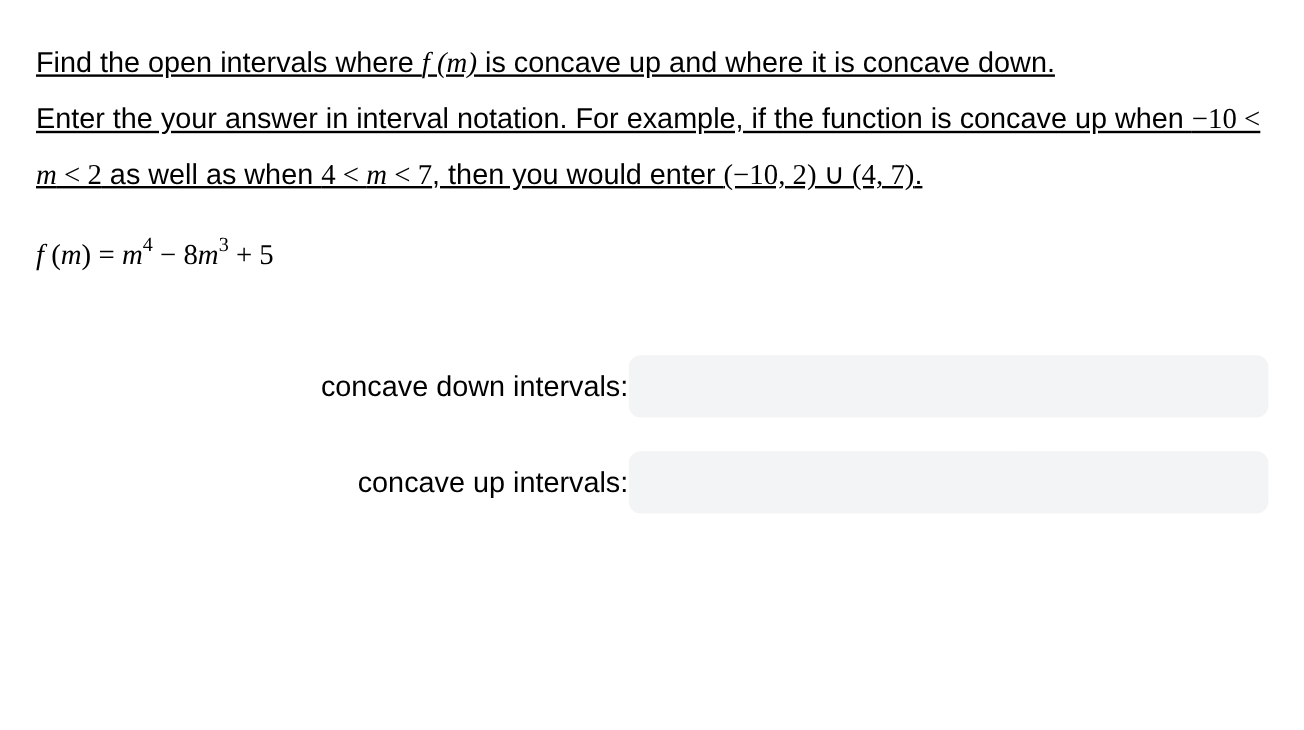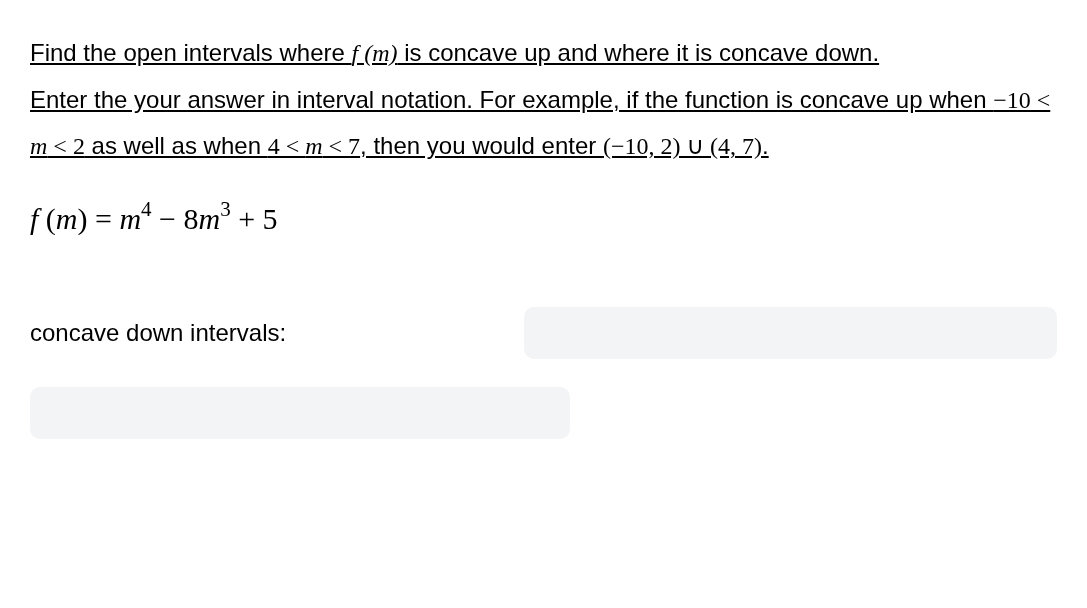--- a/index.html
+++ b/index.html
@@ -23,41 +23,41 @@
     }
     .math-italic {
       font-family: 'Times New Roman', serif;
       font-style: italic;
     }
     .math-regular {
       font-family: 'Times New Roman', serif;
     }
     .formula {
       font-family: 'Times New Roman', serif;
-      font-size: 30px;
+      font-size: 24px;
       margin-top: 18px;
       margin-bottom: 60px;
     }
     .formula .func {
       font-style: italic;
     }
     .sup {
       font-size: 0.7em;
       vertical-align: super;
       position: relative;
       top: -2px;
     }
     .answer-row {
       display: flex;
       align-items: center;
       margin-bottom: 28px;
     }
     .answer-label {
       width: 500px;
-      text-align: left;
+      text-align: right;
       font-size: 24px;
     }
     .answer-input {
       width: 540px;
       height: 52px;
       border: none;
       border-radius: 10px;
       background: #f3f4f6;
       font-size: 22px;
       padding: 0 16px;
@@ -76,14 +76,15 @@
 <div class="formula">
   <span class="func">f </span><span class="math-regular">(<span class="func">m</span>)</span><span class="math-regular"> = </span><span class="func">m</span><span class="sup math-regular">4</span><span class="math-regular"> − </span><span class="math-regular">8</span><span class="func">m</span><span class="sup math-regular">3</span><span class="math-regular"> + 5</span>
 </div>
 
 <div class="answer-row">
   <div class="answer-label">concave down intervals:</div>
   <input type="text" class="answer-input" value="" style="">
 </div>
 
 <div class="answer-row">
+  <div class="answer-label">concave up intervals:</div>
   <input type="text" class="answer-input" value="" style="">
 </div>
 
 </body></html>

